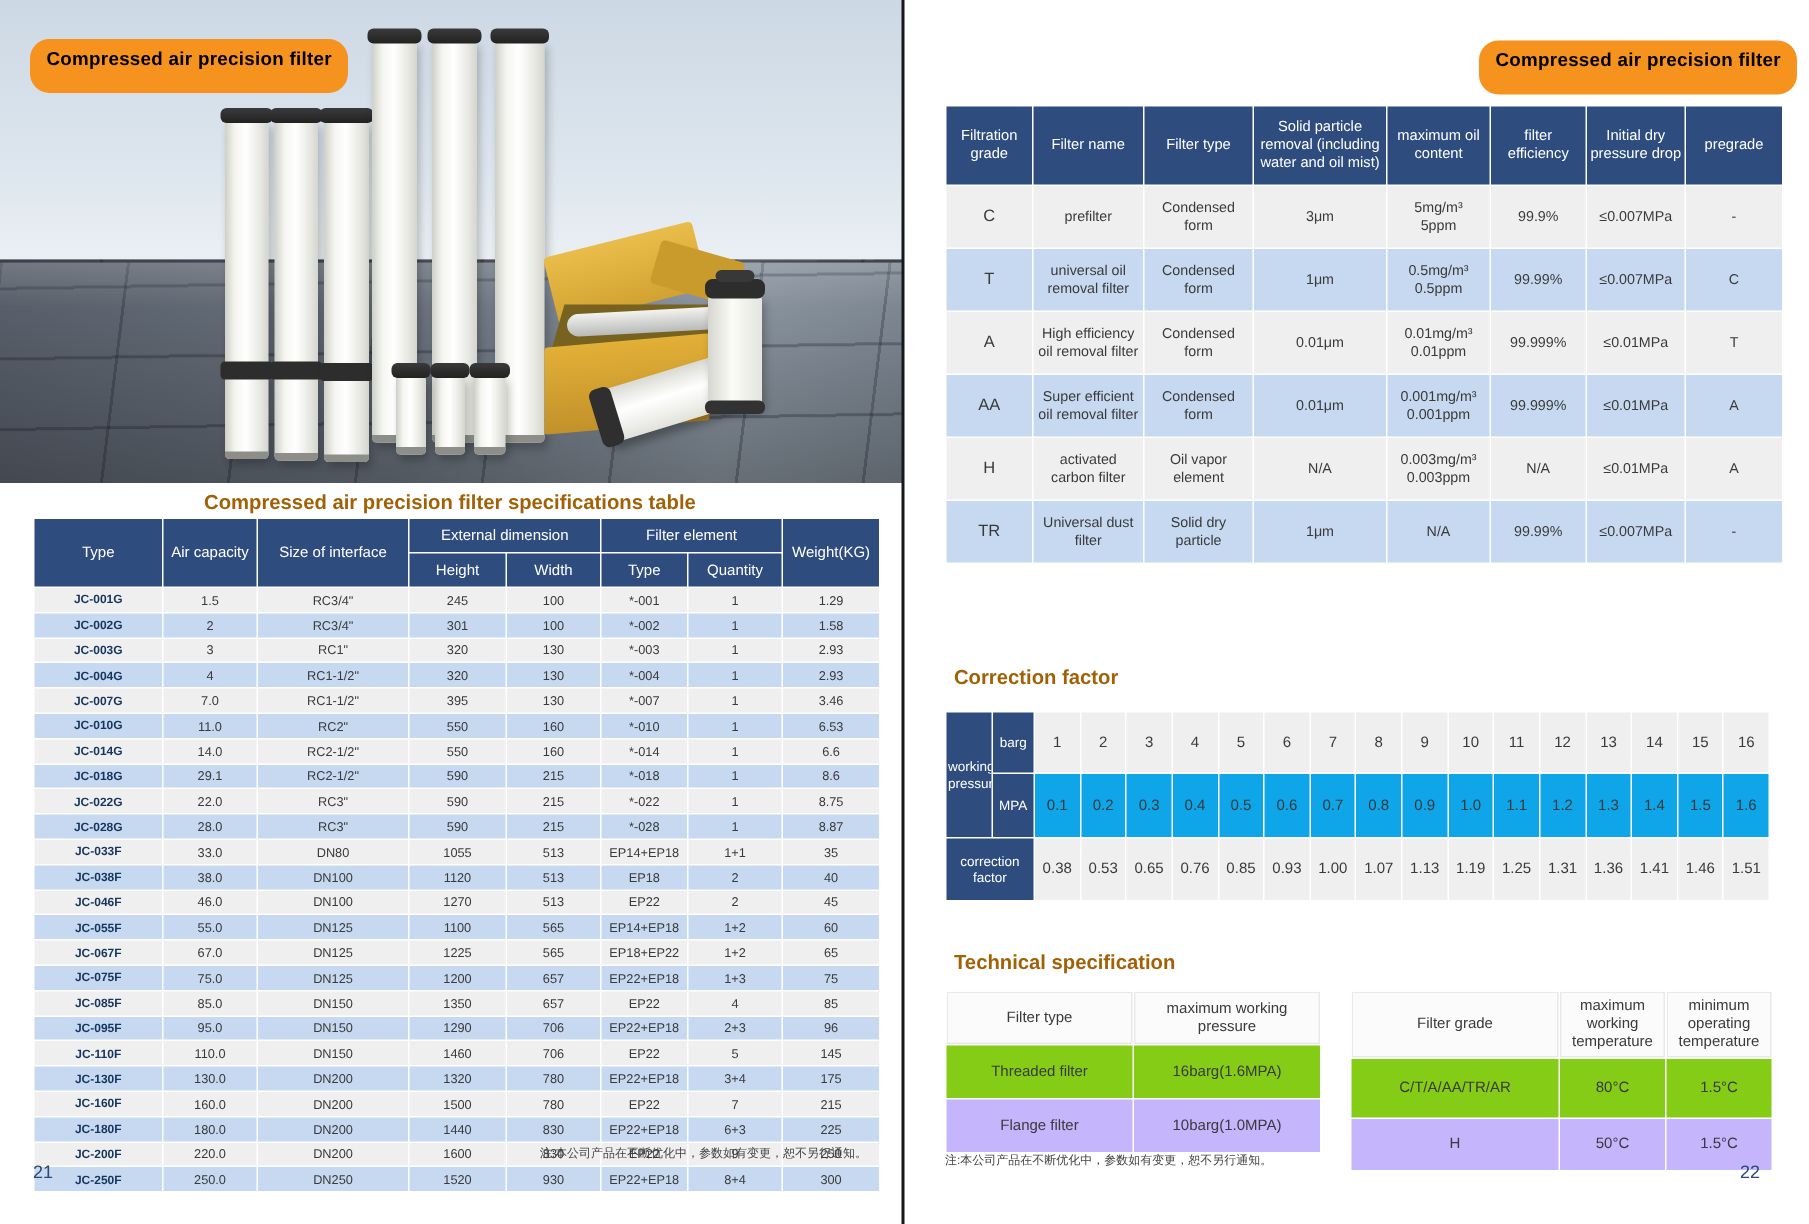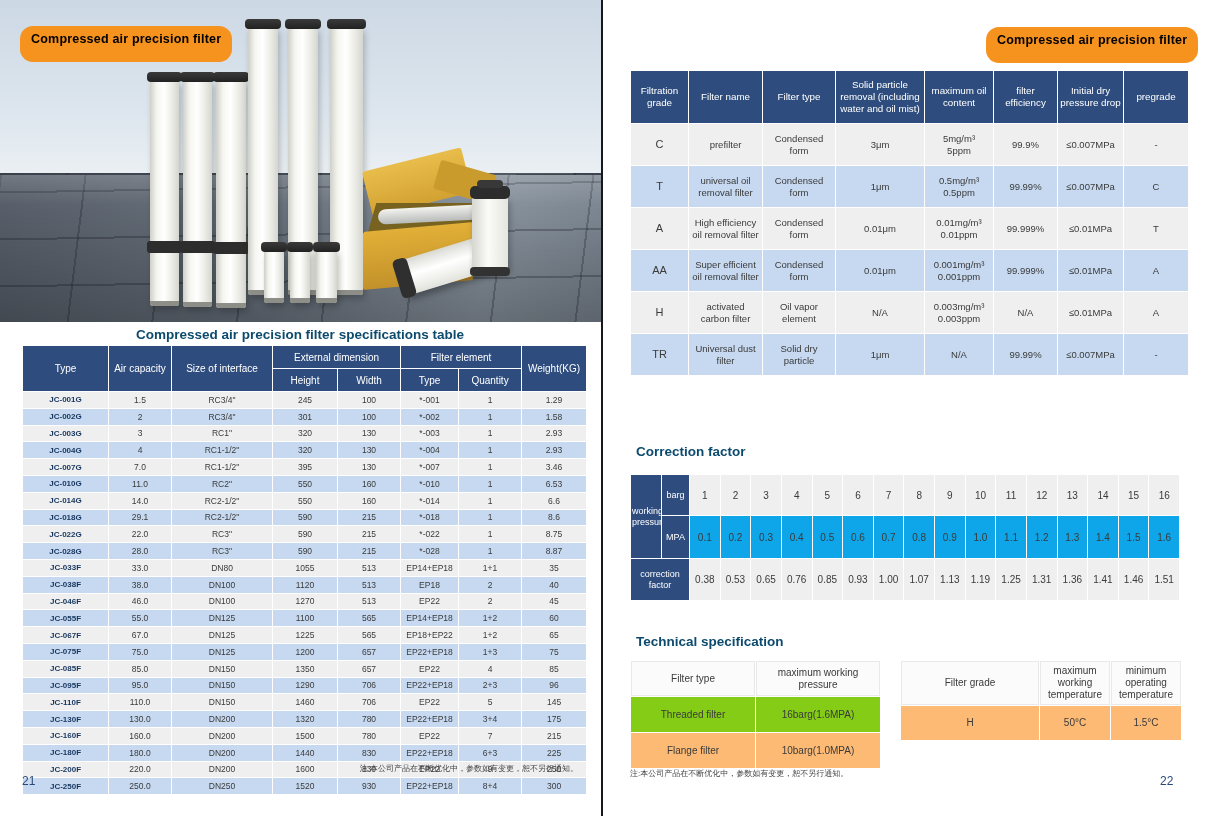--- a/index.html
+++ b/index.html
@@ -15,21 +15,21 @@
     padding:0 11px;white-space:nowrap;letter-spacing:.2px;
   }
   .badge-left{left:20px;top:26px}
   .badge-right{left:986px;top:27px}
   .pageno{position:absolute;font-size:12px;color:#2a4a78}
   .pageno-left{left:22px;top:774px}
   .pageno-right{left:1160px;top:774px}
   .note{position:absolute;font-size:8px;color:#444}
   .note-left{left:22px;top:763px;width:556px;text-align:right}
   .note-right{left:630px;top:768px}
-  h2,h3{margin:0;padding:0;color:#0c4a6e}
+  h2,h3{margin:0;padding:0;color:#a16207}
   table{border-collapse:separate;border-spacing:1px;table-layout:fixed}
   th,td{padding:1px 2px;text-align:center;vertical-align:middle;overflow:hidden}
   th{background:#2e4d7e;color:#fff;font-weight:normal}
 
   
   .photo{position:absolute;left:0;top:0;width:602px;height:322px;overflow:hidden;
     background:linear-gradient(180deg,#ccd8e4 0%,#dde6ee 35%,#edf1f4 58%,#f3f4f4 100%)}
   .floor{position:absolute;left:0;top:173px;width:602px;height:149px;
     border-top:2px solid rgba(40,45,55,.30);
     background:
@@ -98,21 +98,21 @@
   .cf-table tr.r-cf td, .cf-table tr.r-cf th{height:39px}
   .cf-table tr.r-barg td{background:#efefef}
   .cf-table tr.r-mpa td{background:#0ea5e9}
   .cf-table tr.r-cf td{background:#efefef}
 
   
   .tech-heading{position:absolute;left:636px;top:634px;font-size:13.5px;font-weight:bold}
   .tech td{font-size:10px;line-height:1.2;color:#3a3a3a}
   .tech tr.th-row td{background:#fbfbfb;box-shadow:inset 0 0 0 1px #e9e9e9;color:#3a3a3a}
   .tech tr.row-blue td{background:#84cc16}
-  .tech tr.row-gray td{background:#fdba74}
+  .tech tr.row-gray td{background:#c4b5fd}
   .t-press{position:absolute;left:630px;top:660px;width:250px}
   .t-press td{height:33px}
   .t-temp{position:absolute;left:900px;top:660px;width:280px}
   .t-temp tr.th-row td{height:42px}
   .t-temp tr.row-blue td{height:37px}
   .t-temp tr.row-gray td{height:32px}
 </style>
 </head>
 <body>
 
@@ -624,20 +624,25 @@
         <col style="width:138px">
         <col style="width:70px">
         <col style="width:70px">
       </colgroup>
     <tbody>
         <tr class="th-row">
       <td>Filter grade</td>
       <td>maximum working temperature</td>
       <td>minimum operating temperature</td>
     </tr>
+    <tr class="row-blue">
+      <td>C/T/A/AA/TR/AR</td>
+      <td>80°C</td>
+      <td>1.5°C</td>
+    </tr>
     <tr class="row-gray">
       <td>H</td>
       <td>50°C</td>
       <td>1.5°C</td>
     </tr>
   </tbody>
     </table>
 
   <div class="note note-right">注:本公司产品在不断优化中，参数如有变更，恕不另行通知。</div>
   <div class="pageno pageno-right">22</div>

